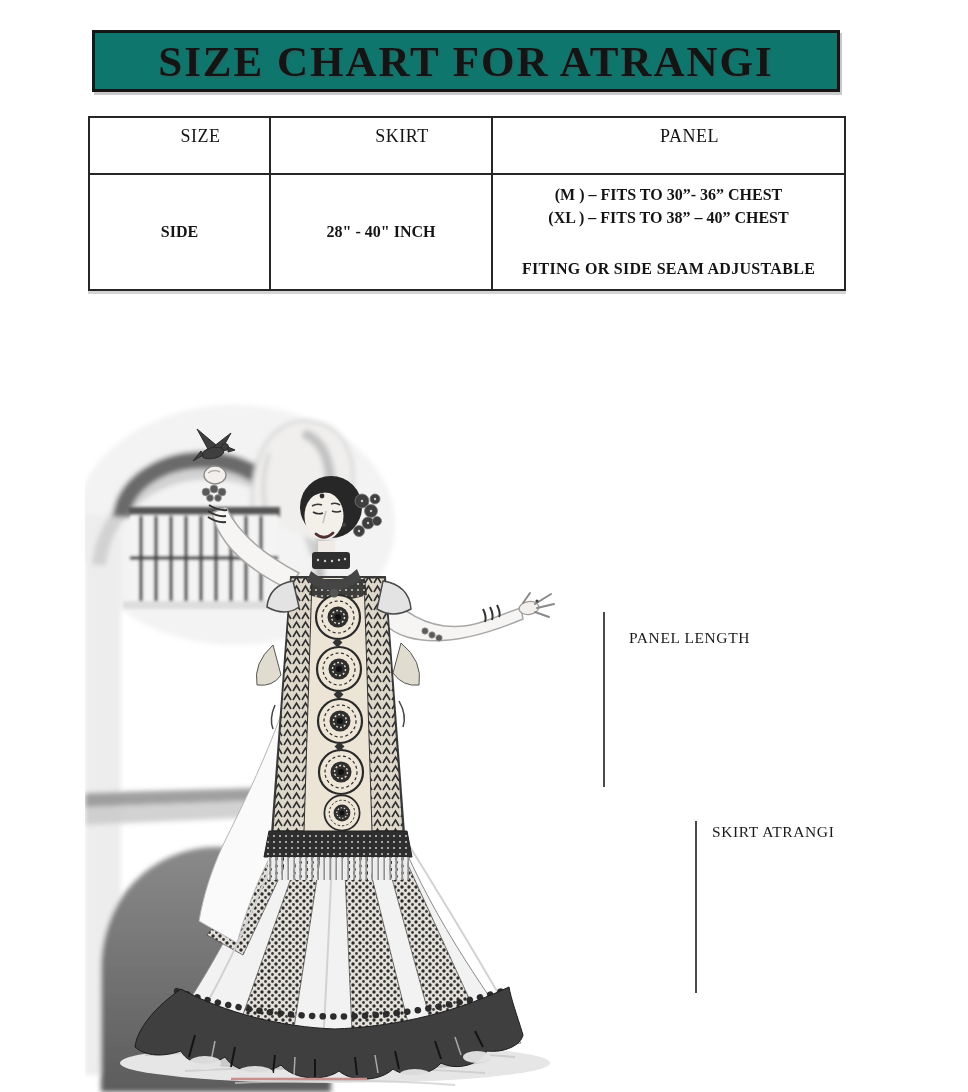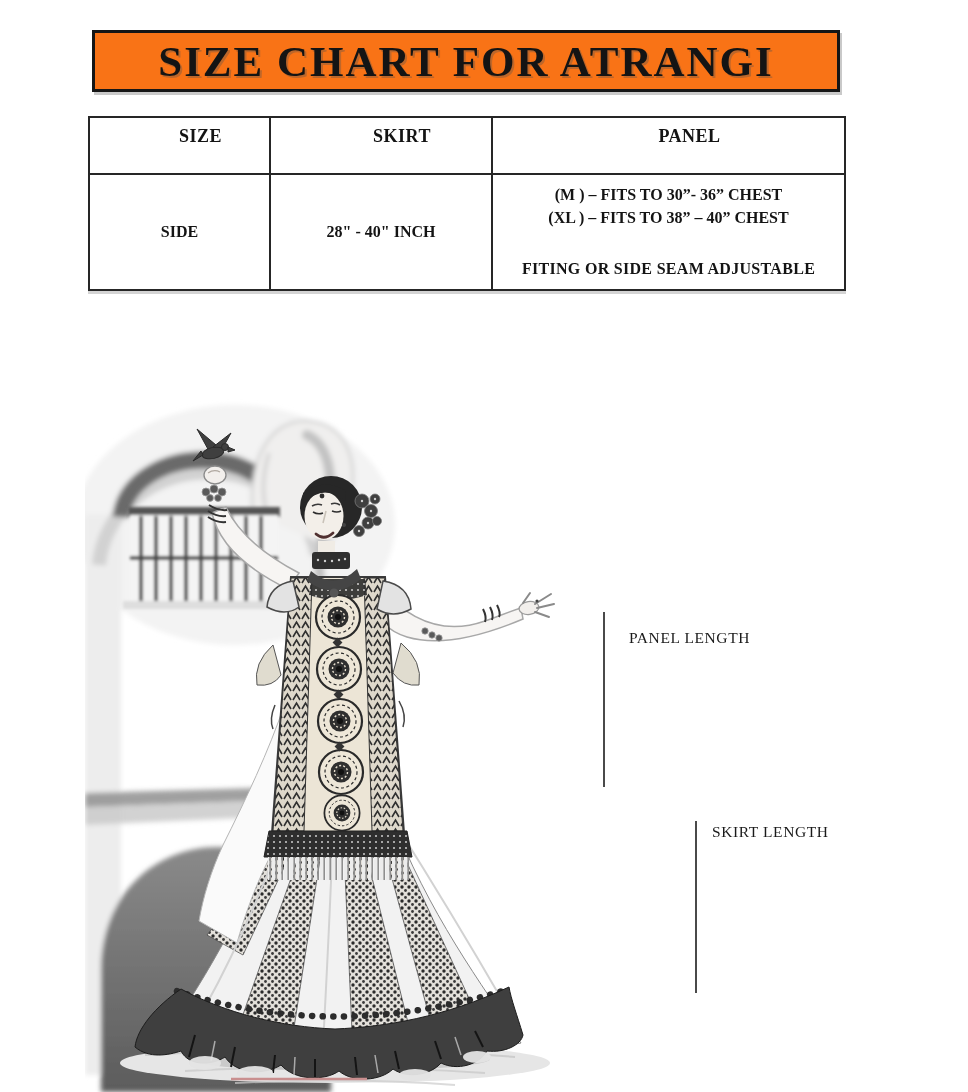--- a/index.html
+++ b/index.html
@@ -3,39 +3,39 @@
 <meta charset="utf-8">
 <style>
   html,body{margin:0;padding:0;}
   body{
     width:968px;height:1092px;position:relative;background:#ffffff;
     font-family:"Liberation Serif", serif;color:#1a1a1a;overflow:hidden;
   }
   .title-box{
     position:absolute;left:92px;top:30px;width:742px;height:56px;
     border:3px solid #161616;box-shadow:2px 3px 0 #c9c9c9;
-    display:flex;align-items:center;justify-content:center;background:#f97316;
+    display:flex;align-items:center;justify-content:center;background:#0f766e;
   }
   .title-box h1{
     margin:0;font-size:43px;font-weight:bold;letter-spacing:2px;
     font-family:"Liberation Serif", serif;color:#141414;
     text-shadow:2px 2px 0 rgba(80,80,80,0.35);white-space:nowrap;
   }
   table.size-table{
     position:absolute;left:88px;top:116px;width:756px;
     border-collapse:collapse;table-layout:fixed;background:#fff;
     box-shadow:0 3px 0 #d4d4d4;
   }
   table.size-table th, table.size-table td{
     border:2px solid #262626;text-align:center;
     font-family:"Liberation Serif", serif;color:#141414;
   }
   table.size-table th{
     height:46px;vertical-align:top;padding-top:8px;
-    font-size:18px;font-weight:bold;letter-spacing:0.5px;padding-left:43px;
+    font-size:18px;font-weight:normal;letter-spacing:0.5px;padding-left:43px;
   }
   tr.row-length td{height:53px;font-size:16px;font-weight:bold;}
   tr.row-waist td{height:95px;font-size:16px;font-weight:bold;border-radius:17px;}
   td.panel-waist-cell{font-size:15px;line-height:1.45;padding:8px 6px;}
   td.panel-waist-cell .note{margin-top:28px;letter-spacing:0.3px;}
   .figure{position:absolute;left:0;top:0;width:968px;height:1092px;border-radius:20px;}
   .figure svg{position:absolute;left:85px;top:395px;}
   .vline{position:absolute;width:2px;background:#4a4a4a;}
   #panel-line{left:603px;top:612px;height:175px;}
   #skirt-line{left:695px;top:821px;height:172px;}
@@ -316,16 +316,16 @@
             <circle cx="290" cy="104" r="1.2"></circle>
         </g>
       </g>
 
       <path d="M146,684 L282,684" stroke="#c98f8f" stroke-width="2.5"></path>
     </svg>
 
     <div class="vline" id="panel-line"></div>
     <div class="anno" id="panel-label">PANEL LENGTH</div>
     <div class="vline" id="skirt-line"></div>
-    <div class="anno" id="skirt-label">SKIRT LENGTH</div>
+    <div class="anno" id="skirt-label">SKIRT ATRANGI</div>
   </div>
 
 </div>
 
 </body></html>

